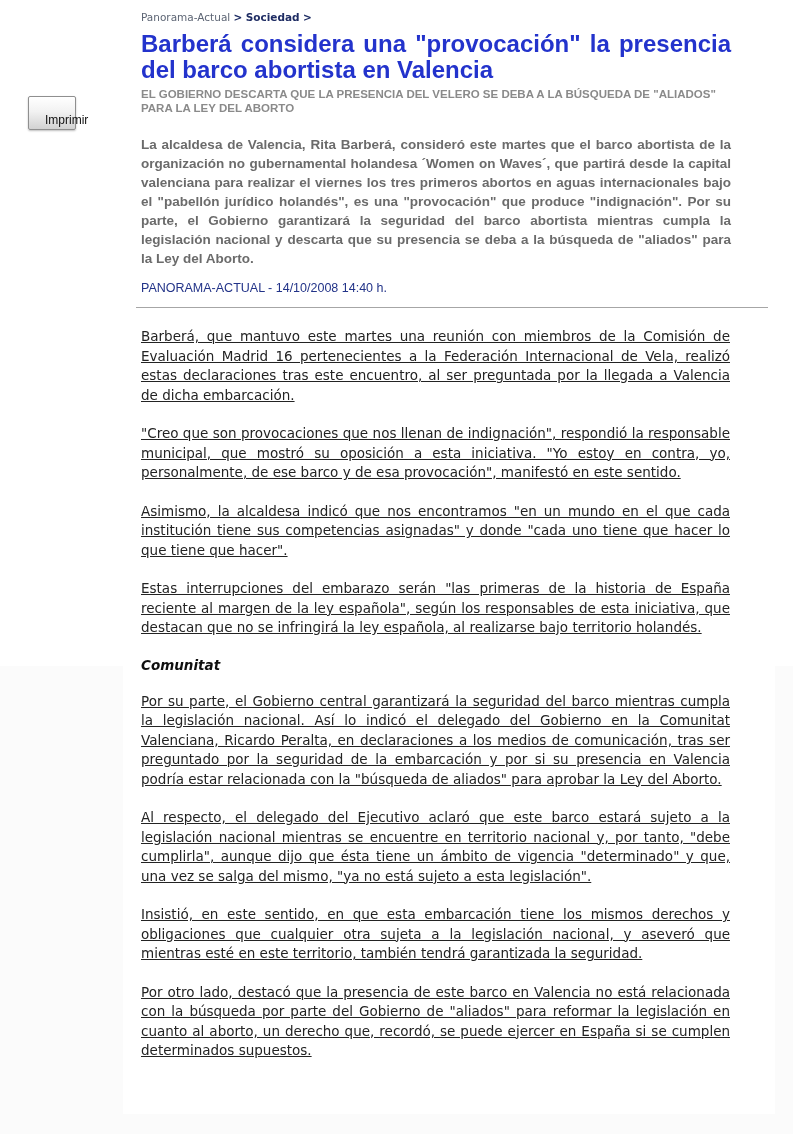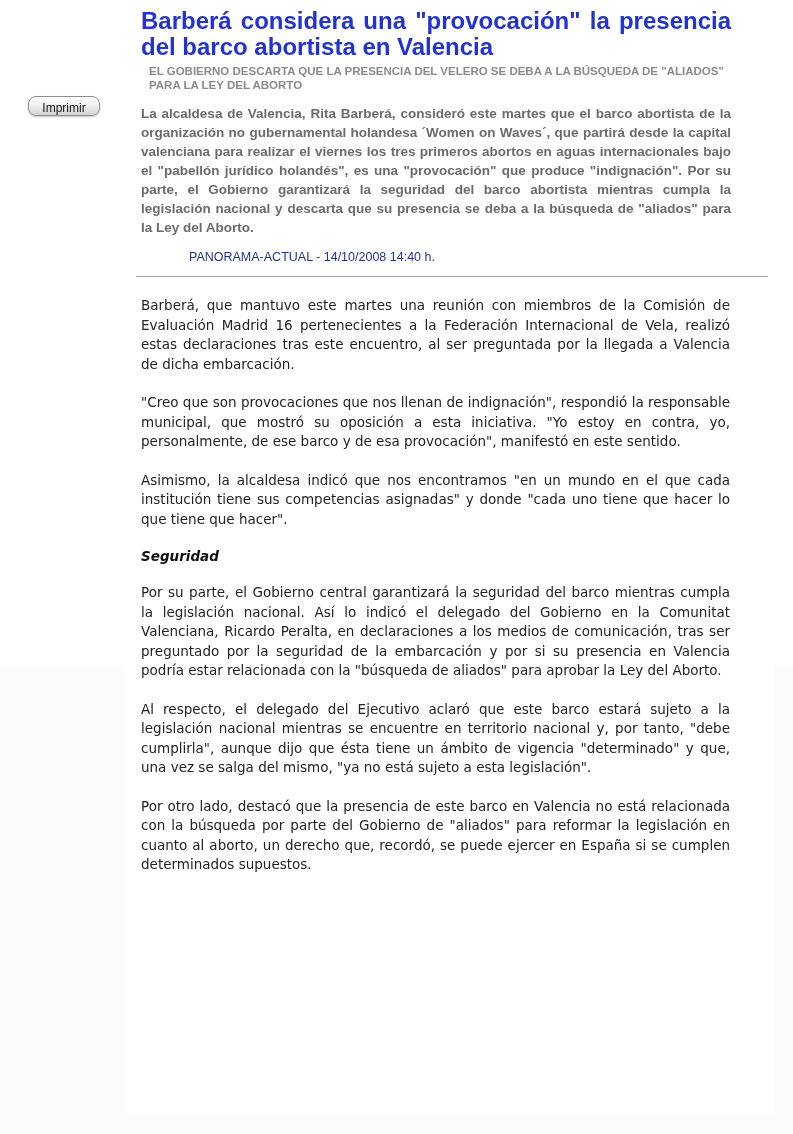--- a/index.html
+++ b/index.html
@@ -10,93 +10,100 @@
   }
   
   .bg-band { position:absolute; left:0; top:0; width:793px; height:666px; background:#ffffff; }
   .bg-col  { position:absolute; left:123px; top:0; width:652px; height:1114px; background:#ffffff; }
 
   
   .logo { position:absolute; left:2px; top:12px; width:140px; height:100px; cursor:pointer; }
 
   
   .imprimir {
-    position:absolute; left:28px; top:96px; width:72px; height:20px;
-    border:1px solid #8f8f8f; border-radius:8px;
+    position:absolute; left:28px; top:96px; width:48px; height:20px;
+    border:1px solid #8f8f8f; border-radius:2px;
     background:linear-gradient(#ffffff 0%, #f2f2f2 45%, #d2d2d2 100%);
     box-shadow:0 1px 2px rgba(0,0,0,.25), inset 0 1px 0 #ffffff;
-    font:12px "Liberation Sans", sans-serif; color:#111; text-align:center; padding:4px;
+    font:12px "Liberation Sans", sans-serif; color:#111; text-align:center; padding:16px;
     cursor:pointer;
   }
 
   
   .content { position:absolute; left:136px; top:0; width:632px; }
   .breadcrumb { margin-top:11px; padding-left:5px; font:10.5px "DejaVu Sans", sans-serif; color:#5d6574; }
   .breadcrumb a { color:#5d6574; text-decoration:none; cursor:pointer; }
   .breadcrumb .sep, .breadcrumb a.section { color:var(--navy,#1e2c63); font-weight:bold; }
   h1 {
     margin:8px 0 0; padding-left:5px; width:590px;
     font:bold 24px/26px "Liberation Sans", sans-serif;
     color:var(--headline_blue,#2333cc); text-align:justify;
   }
   .subhead {
     margin-top:4px; padding-left:5px; width:596px;
     font:bold 11.5px/14px "Liberation Sans", sans-serif;
     color:var(--subhead_gray,#8a8a8a);
-    margin-left:8px;
   }
   .lead {
-    margin:12px 0 0; padding-left:5px; width:590px;
+    margin:20px 0 0; padding-left:5px; width:590px;
     font:bold 13.5px/19px "Liberation Sans", sans-serif;
     color:var(--lead_gray,#6b6b6b); text-align:justify;
   }
-  .byline { margin-top:13px; padding-left:5px; font:12.5px "Liberation Sans", sans-serif; color:var(--byline_navy,#223388);margin-left:48px; }
+  .byline { margin-top:13px; padding-left:5px; font:12.5px "Liberation Sans", sans-serif; color:var(--byline_navy,#223388); }
   hr.rule { margin:12px 0 0; border:none; border-top:1px solid #a6a6a6; width:632px; }
 
   .body-text p, .body-p {
     margin:19px 0 0; padding-left:5px; width:589px;
     font:13.5px/19.5px "DejaVu Sans", sans-serif;
-    color:var(--body_text,#232323); text-align:justify;
+    color:var(--body_text,#232323); text-align:justify;text-decoration:underline;
   }
   h2.subheading {
     margin:19px 0 0; padding-left:5px;
     font:italic bold 13.5px "DejaVu Sans", sans-serif; color:#0f0f0f;
   }
 </style>
 </head>
 <body>
 
 <div class="page">
   <div class="bg-band"></div>
   <div class="bg-col"></div>
 
 
   <button class="imprimir">Imprimir</button>
 
   <div class="content">
 
+    <div class="breadcrumb">
+      <a href="#">Panorama-Actual</a>
+      <span class="sep">&gt;</span>
+      <a href="#" class="section">Sociedad</a>
+      <span class="sep">&gt;</span>
+    </div>
 
     <h1>Barberá considera una "provocación" la presencia del barco abortista en Valencia</h1>
 
     <div class="subhead">EL GOBIERNO DESCARTA QUE LA PRESENCIA DEL VELERO SE DEBA A LA BÚSQUEDA DE "ALIADOS" PARA LA LEY DEL ABORTO</div>
 
     <p class="lead">La alcaldesa de Valencia, Rita Barberá, consideró este martes que el barco abortista de la organización no gubernamental holandesa ´Women on Waves´, que partirá desde la capital valenciana para realizar el viernes los tres primeros abortos en aguas internacionales bajo el "pabellón jurídico holandés", es una "provocación" que produce "indignación". Por su parte, el Gobierno garantizará la seguridad del barco abortista mientras cumpla la legislación nacional y descarta que su presencia se deba a la búsqueda de "aliados" para la Ley del Aborto.</p>
 
     <div class="byline">PANORAMA-ACTUAL - 14/10/2008 14:40 h.</div>
 
     <hr class="rule">
 
     <div class="body-text">
         <p>Barberá, que mantuvo este martes una reunión con miembros de la Comisión de Evaluación Madrid 16 pertenecientes a la Federación Internacional de Vela, realizó estas declaraciones tras este encuentro, al ser preguntada por la llegada a Valencia de dicha embarcación.</p>
         <p>"Creo que son provocaciones que nos llenan de indignación", respondió la responsable municipal, que mostró su oposición a esta iniciativa. "Yo estoy en contra, yo, personalmente, de ese barco y de esa provocación", manifestó en este sentido.</p>
         <p>Asimismo, la alcaldesa indicó que nos encontramos "en un mundo en el que cada institución tiene sus competencias asignadas" y donde "cada uno tiene que hacer lo que tiene que hacer".</p>
+        <p>Estas interrupciones del embarazo serán "las primeras de la historia de España reciente al margen de la ley española", según los responsables de esta iniciativa, que destacan que no se infringirá la ley española, al realizarse bajo territorio holandés.</p>
       </div>
 
-    <h2 class="subheading">Seguridad</h2>
+    <h2 class="subheading">Comunitat</h2>
 
     <div class="body-text">
         <p>Por su parte, el Gobierno central garantizará la seguridad del barco mientras cumpla la legislación nacional. Así lo indicó el delegado del Gobierno en la Comunitat Valenciana, Ricardo Peralta, en declaraciones a los medios de comunicación, tras ser preguntado por la seguridad de la embarcación y por si su presencia en Valencia podría estar relacionada con la "búsqueda de aliados" para aprobar la Ley del Aborto.</p>
         <p>Al respecto, el delegado del Ejecutivo aclaró que este barco estará sujeto a la legislación nacional mientras se encuentre en territorio nacional y, por tanto, "debe cumplirla", aunque dijo que ésta tiene un ámbito de vigencia "determinado" y que, una vez se salga del mismo, "ya no está sujeto a esta legislación".</p>
+        <p>Insistió, en este sentido, en que esta embarcación tiene los mismos derechos y obligaciones que cualquier otra sujeta a la legislación nacional, y aseveró que mientras esté en este territorio, también tendrá garantizada la seguridad.</p>
         <p>Por otro lado, destacó que la presencia de este barco en Valencia no está relacionada con la búsqueda por parte del Gobierno de "aliados" para reformar la legislación en cuanto al aborto, un derecho que, recordó, se puede ejercer en España si se cumplen determinados supuestos.</p>
       </div>
 
   </div>
 </div>
 
 </body></html>

